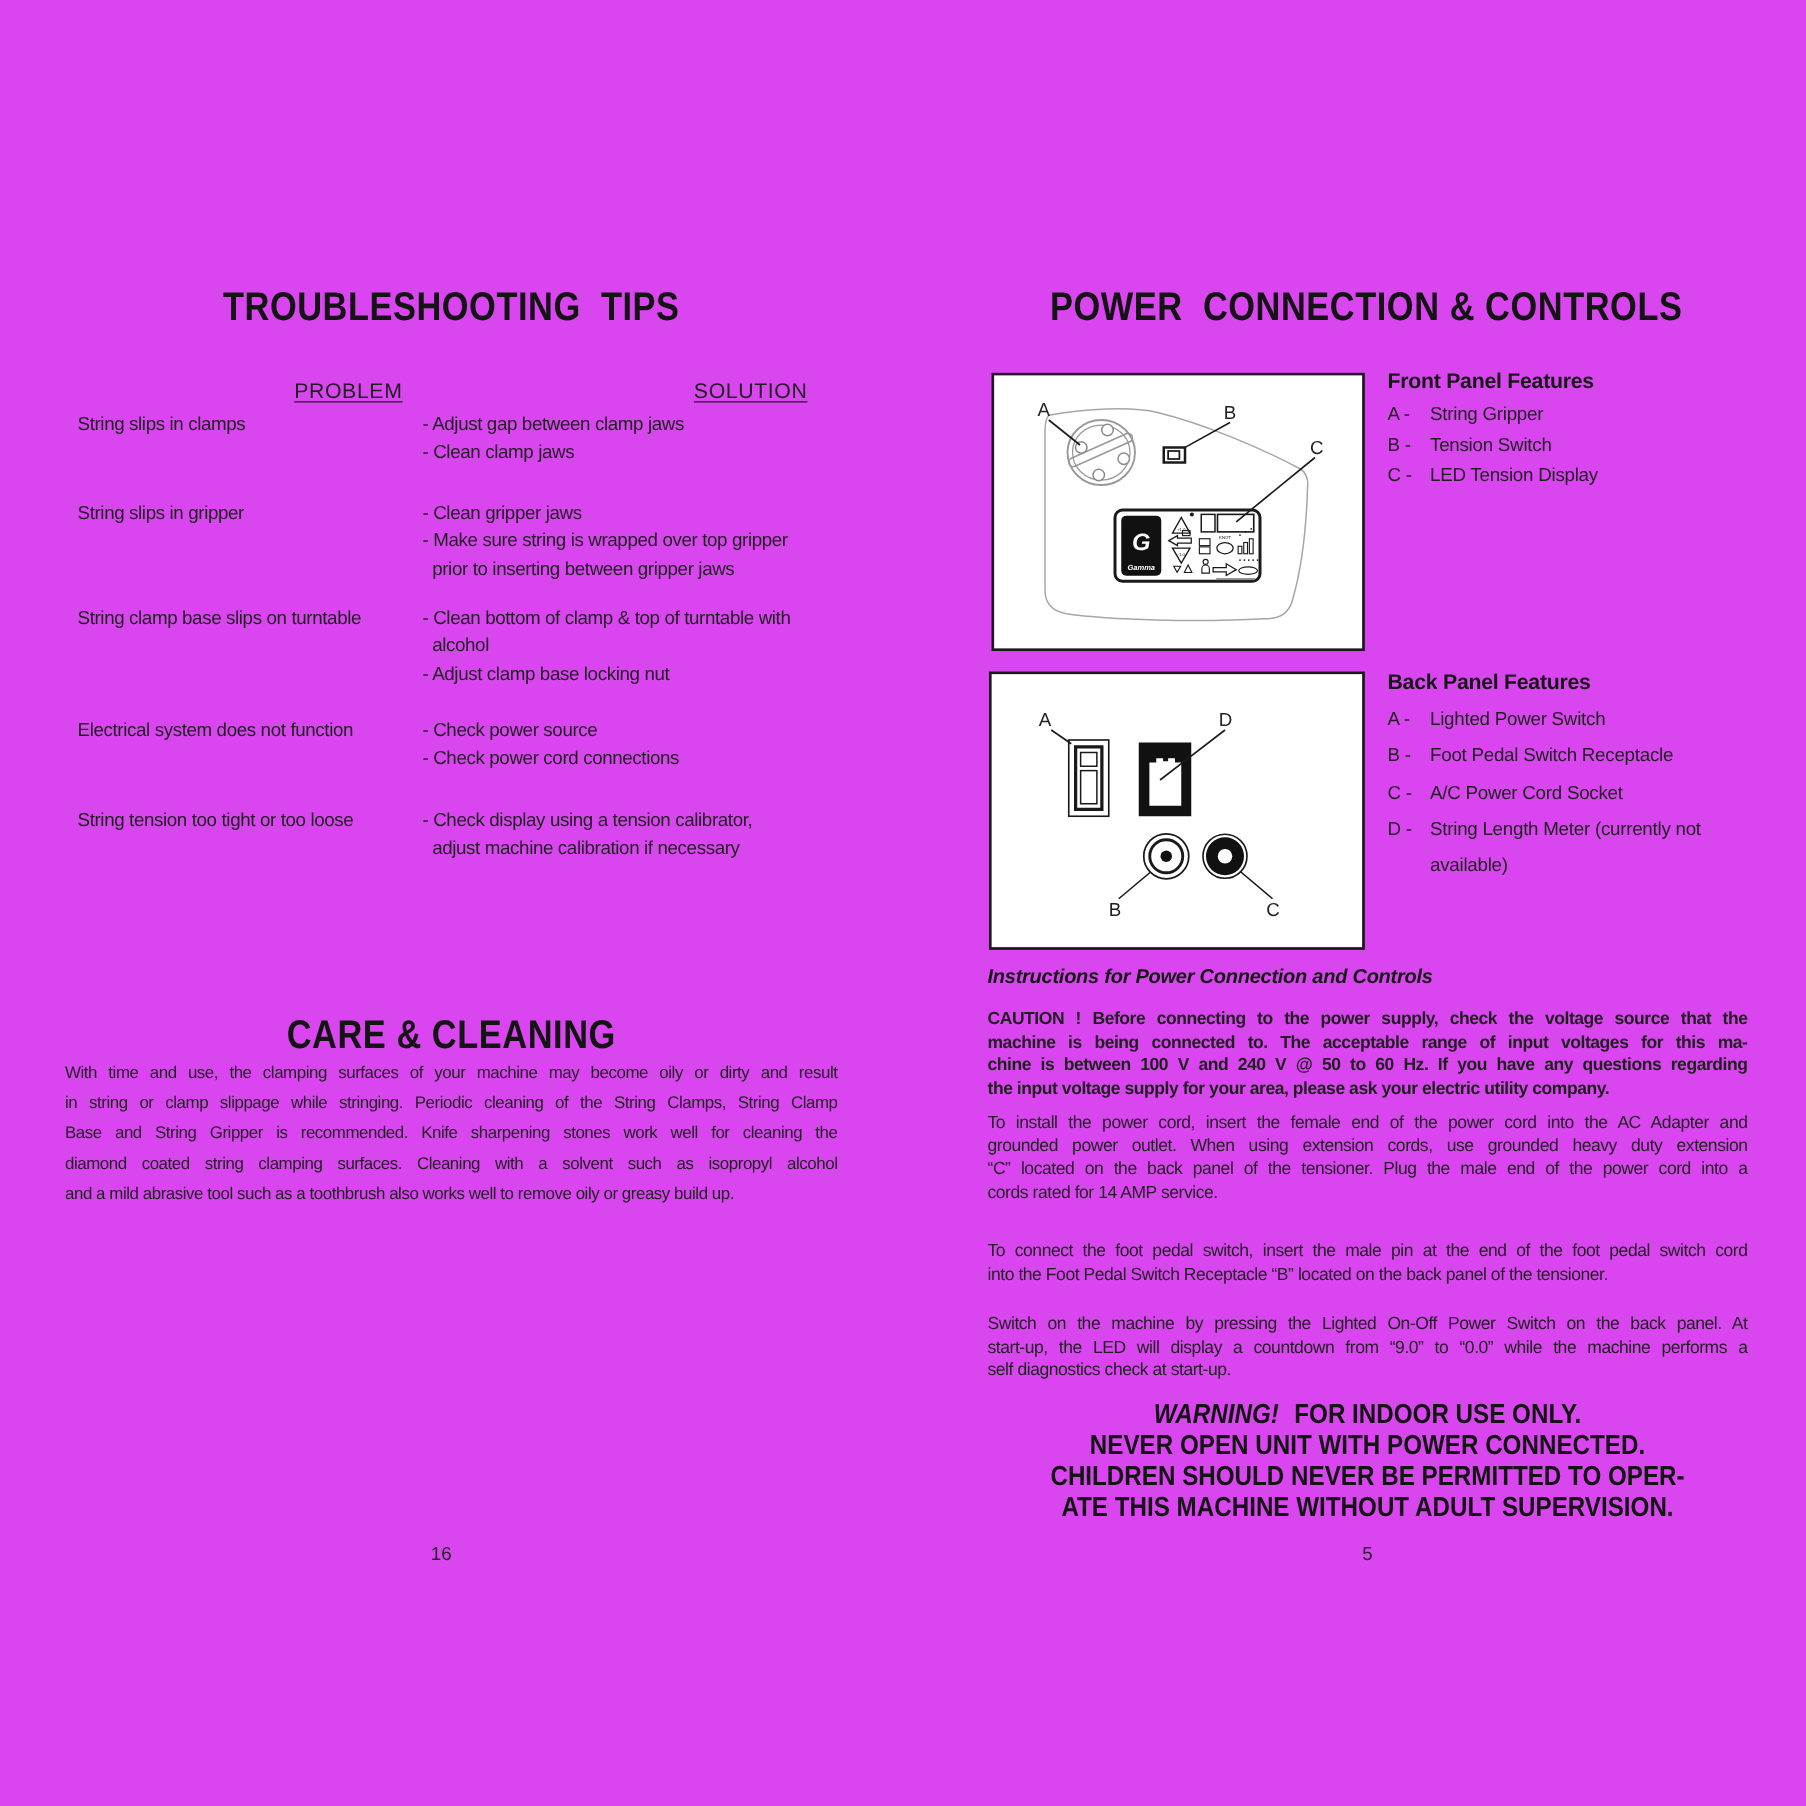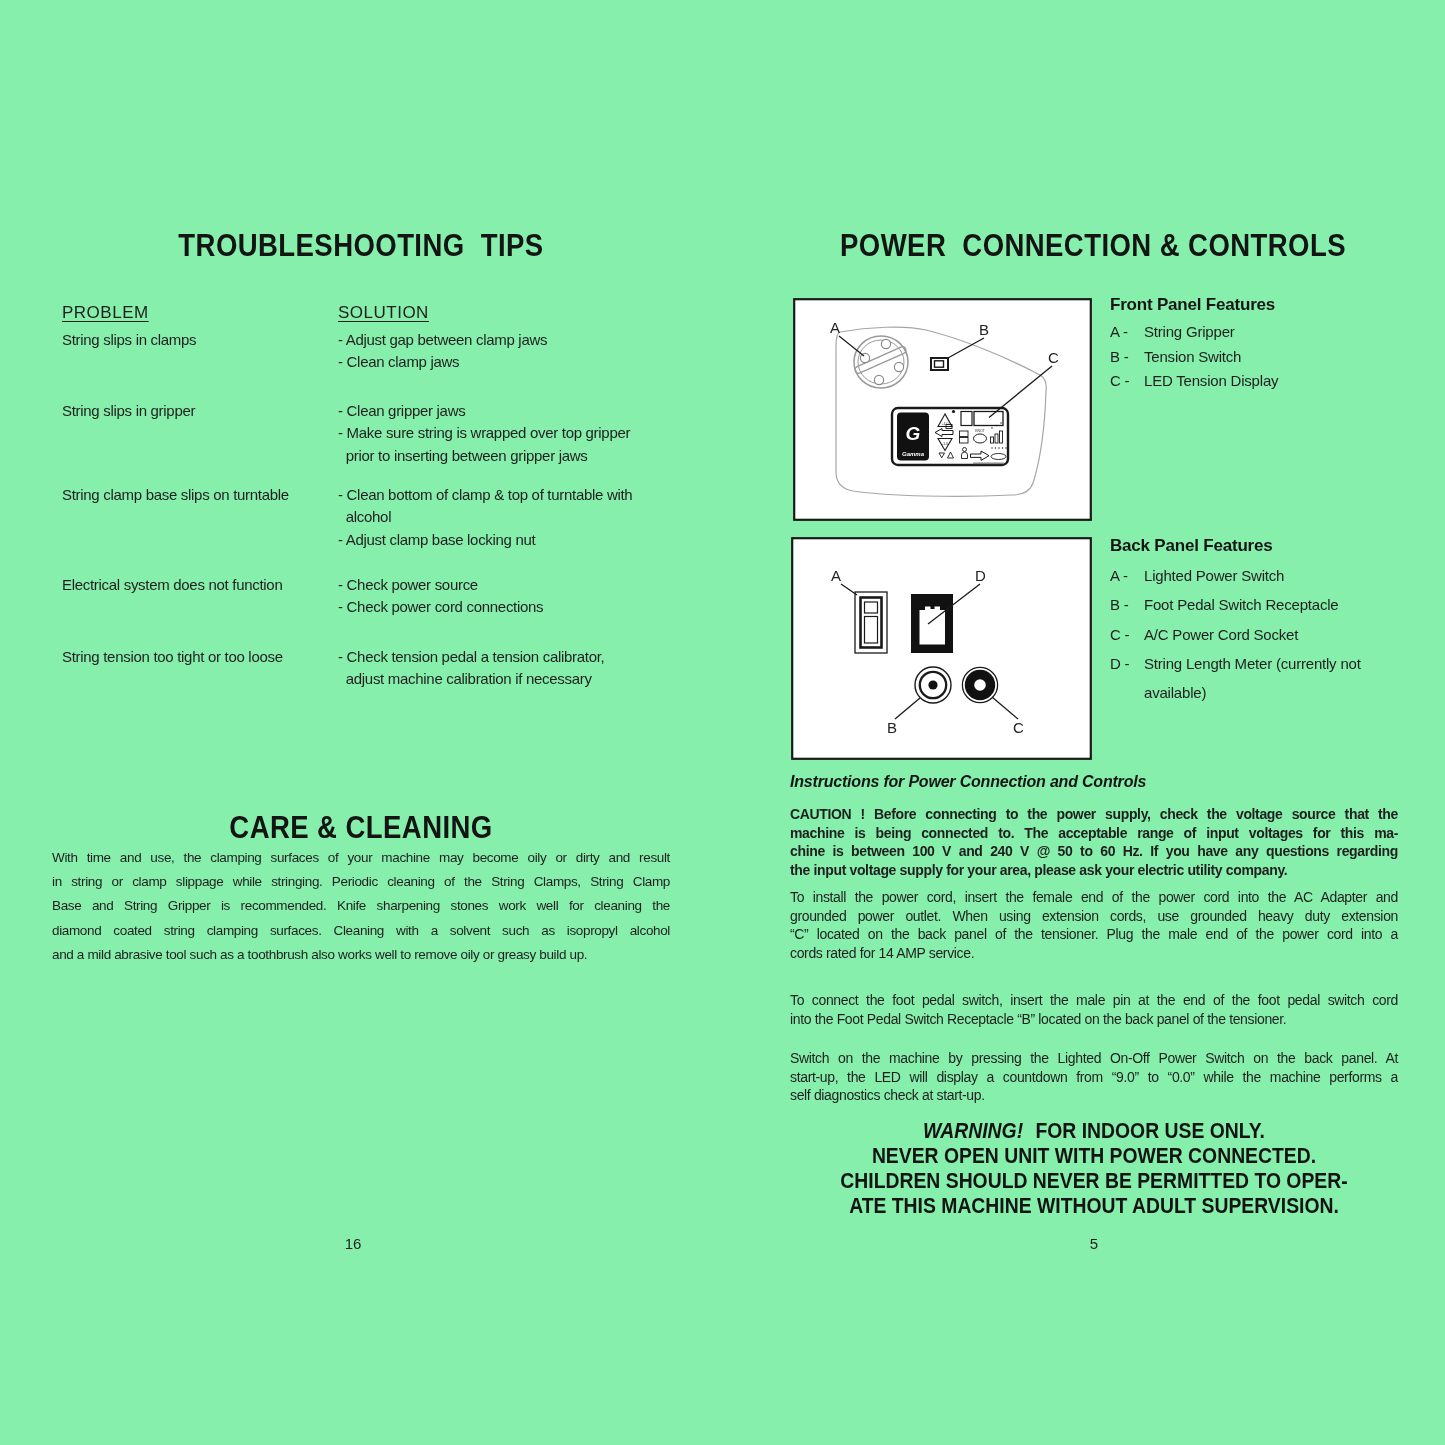--- a/index.html
+++ b/index.html
@@ -1,22 +1,22 @@
 <!DOCTYPE html>
 <html><head>
 <meta charset="utf-8">
 <style>
   html,body{margin:0;padding:0;background:#ffffff;}
-  .canvas{position:relative;width:1445px;height:1445px;background:#86efac;overflow:hidden;
+  .canvas{position:relative;width:1445px;height:1445px;background:#d946ef;overflow:hidden;
           font-family:"Liberation Sans","DejaVu Sans",sans-serif;color:#1f1f1f;}
   .abs{position:absolute;}
   .page-title{font-weight:bold;font-size:32px;line-height:34px;color:#141414;text-align:center;
               white-space:pre;transform:scaleX(0.86);transform-origin:center;letter-spacing:0.5px;}
   .col-header{font-weight:normal;font-size:17px;text-decoration:underline;text-underline-offset:3px;
-              text-align:left;letter-spacing:0.5px;}
+              text-align:right;letter-spacing:0.5px;}
   .prob{font-size:15px;letter-spacing:-0.3px;white-space:pre;}
   .sols{font-size:15px;letter-spacing:-0.3px;line-height:22.4px;}
   .sline{white-space:pre;}
   .sec-title{font-weight:bold;font-size:32px;line-height:34px;color:#141414;text-align:center;
              white-space:pre;transform:scaleX(0.86);transform-origin:center;letter-spacing:0.5px;}
   .body-lines{font-size:13.5px;letter-spacing:-0.35px;line-height:24.2px;}
   .rbody{font-size:14px;letter-spacing:-0.35px;line-height:18.7px;}
   .bold{font-weight:bold;}
   .jline{text-align:justify;text-align-last:justify;}
   .lline{text-align:left;}
@@ -65,21 +65,21 @@
     </div>
 
     <div class="abs prob" style="left:62px;top:576px;">Electrical system does not function</div>
     <div class="abs sols" style="left:338px;top:574px;">
       <div class="sline">- Check power source</div>
       <div class="sline">- Check power cord connections</div>
     </div>
 
     <div class="abs prob" style="left:62px;top:648px;">String tension too tight or too loose</div>
     <div class="abs sols" style="left:338px;top:646px;">
-      <div class="sline">- Check tension pedal a tension calibrator,</div>
+      <div class="sline">- Check display using a tension calibrator,</div>
       <div class="sline">  adjust machine calibration if necessary</div>
     </div>
 
     <div class="abs sec-title" style="left:41px;top:810px;width:640px;">CARE &amp; CLEANING</div>
     <div class="abs body-lines" style="left:52px;top:846px;width:618px;">
       <div class="jline">With time and use, the clamping surfaces of your machine may become oily or dirty and result</div>
       <div class="jline">in string or clamp slippage while stringing. Periodic cleaning of the String Clamps, String Clamp</div>
       <div class="jline">Base and String Gripper is recommended. Knife sharpening stones work well for cleaning the</div>
       <div class="jline">diamond coated string clamping surfaces. Cleaning with a solvent such as isopropyl alcohol</div>
       <div class="lline">and a mild abrasive tool such as a toothbrush also works well to remove oily or greasy build up.</div>

